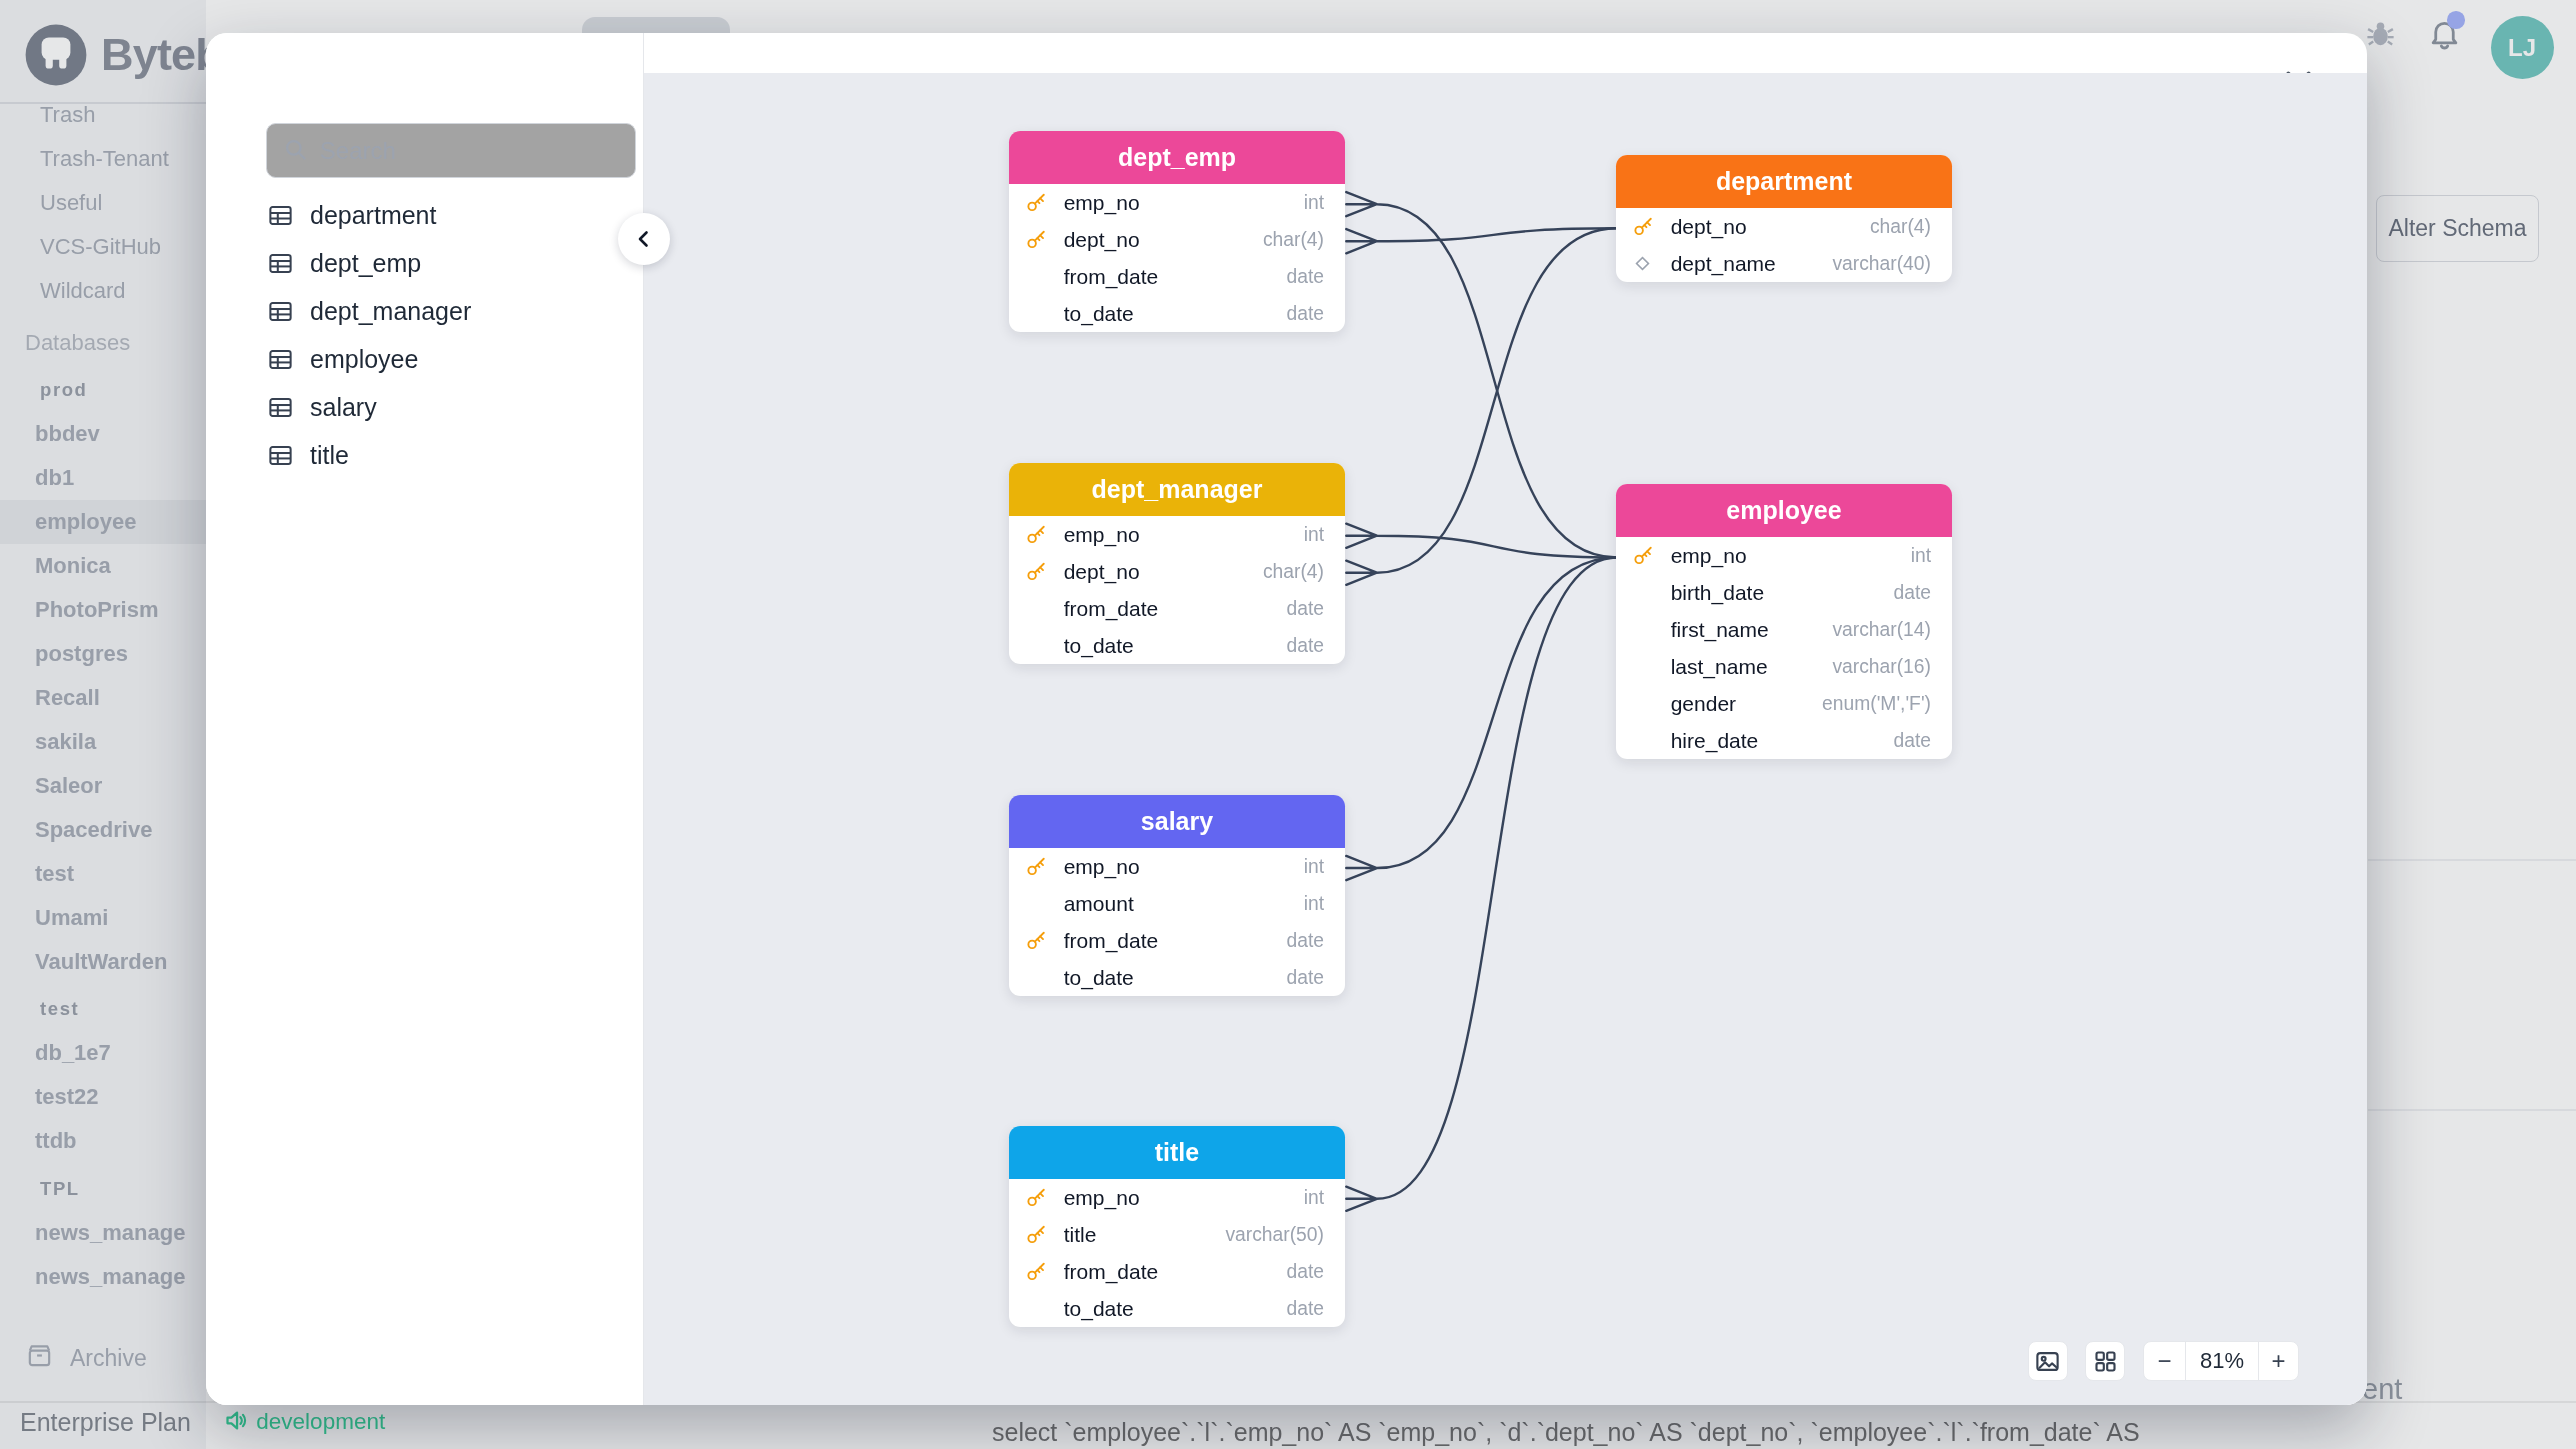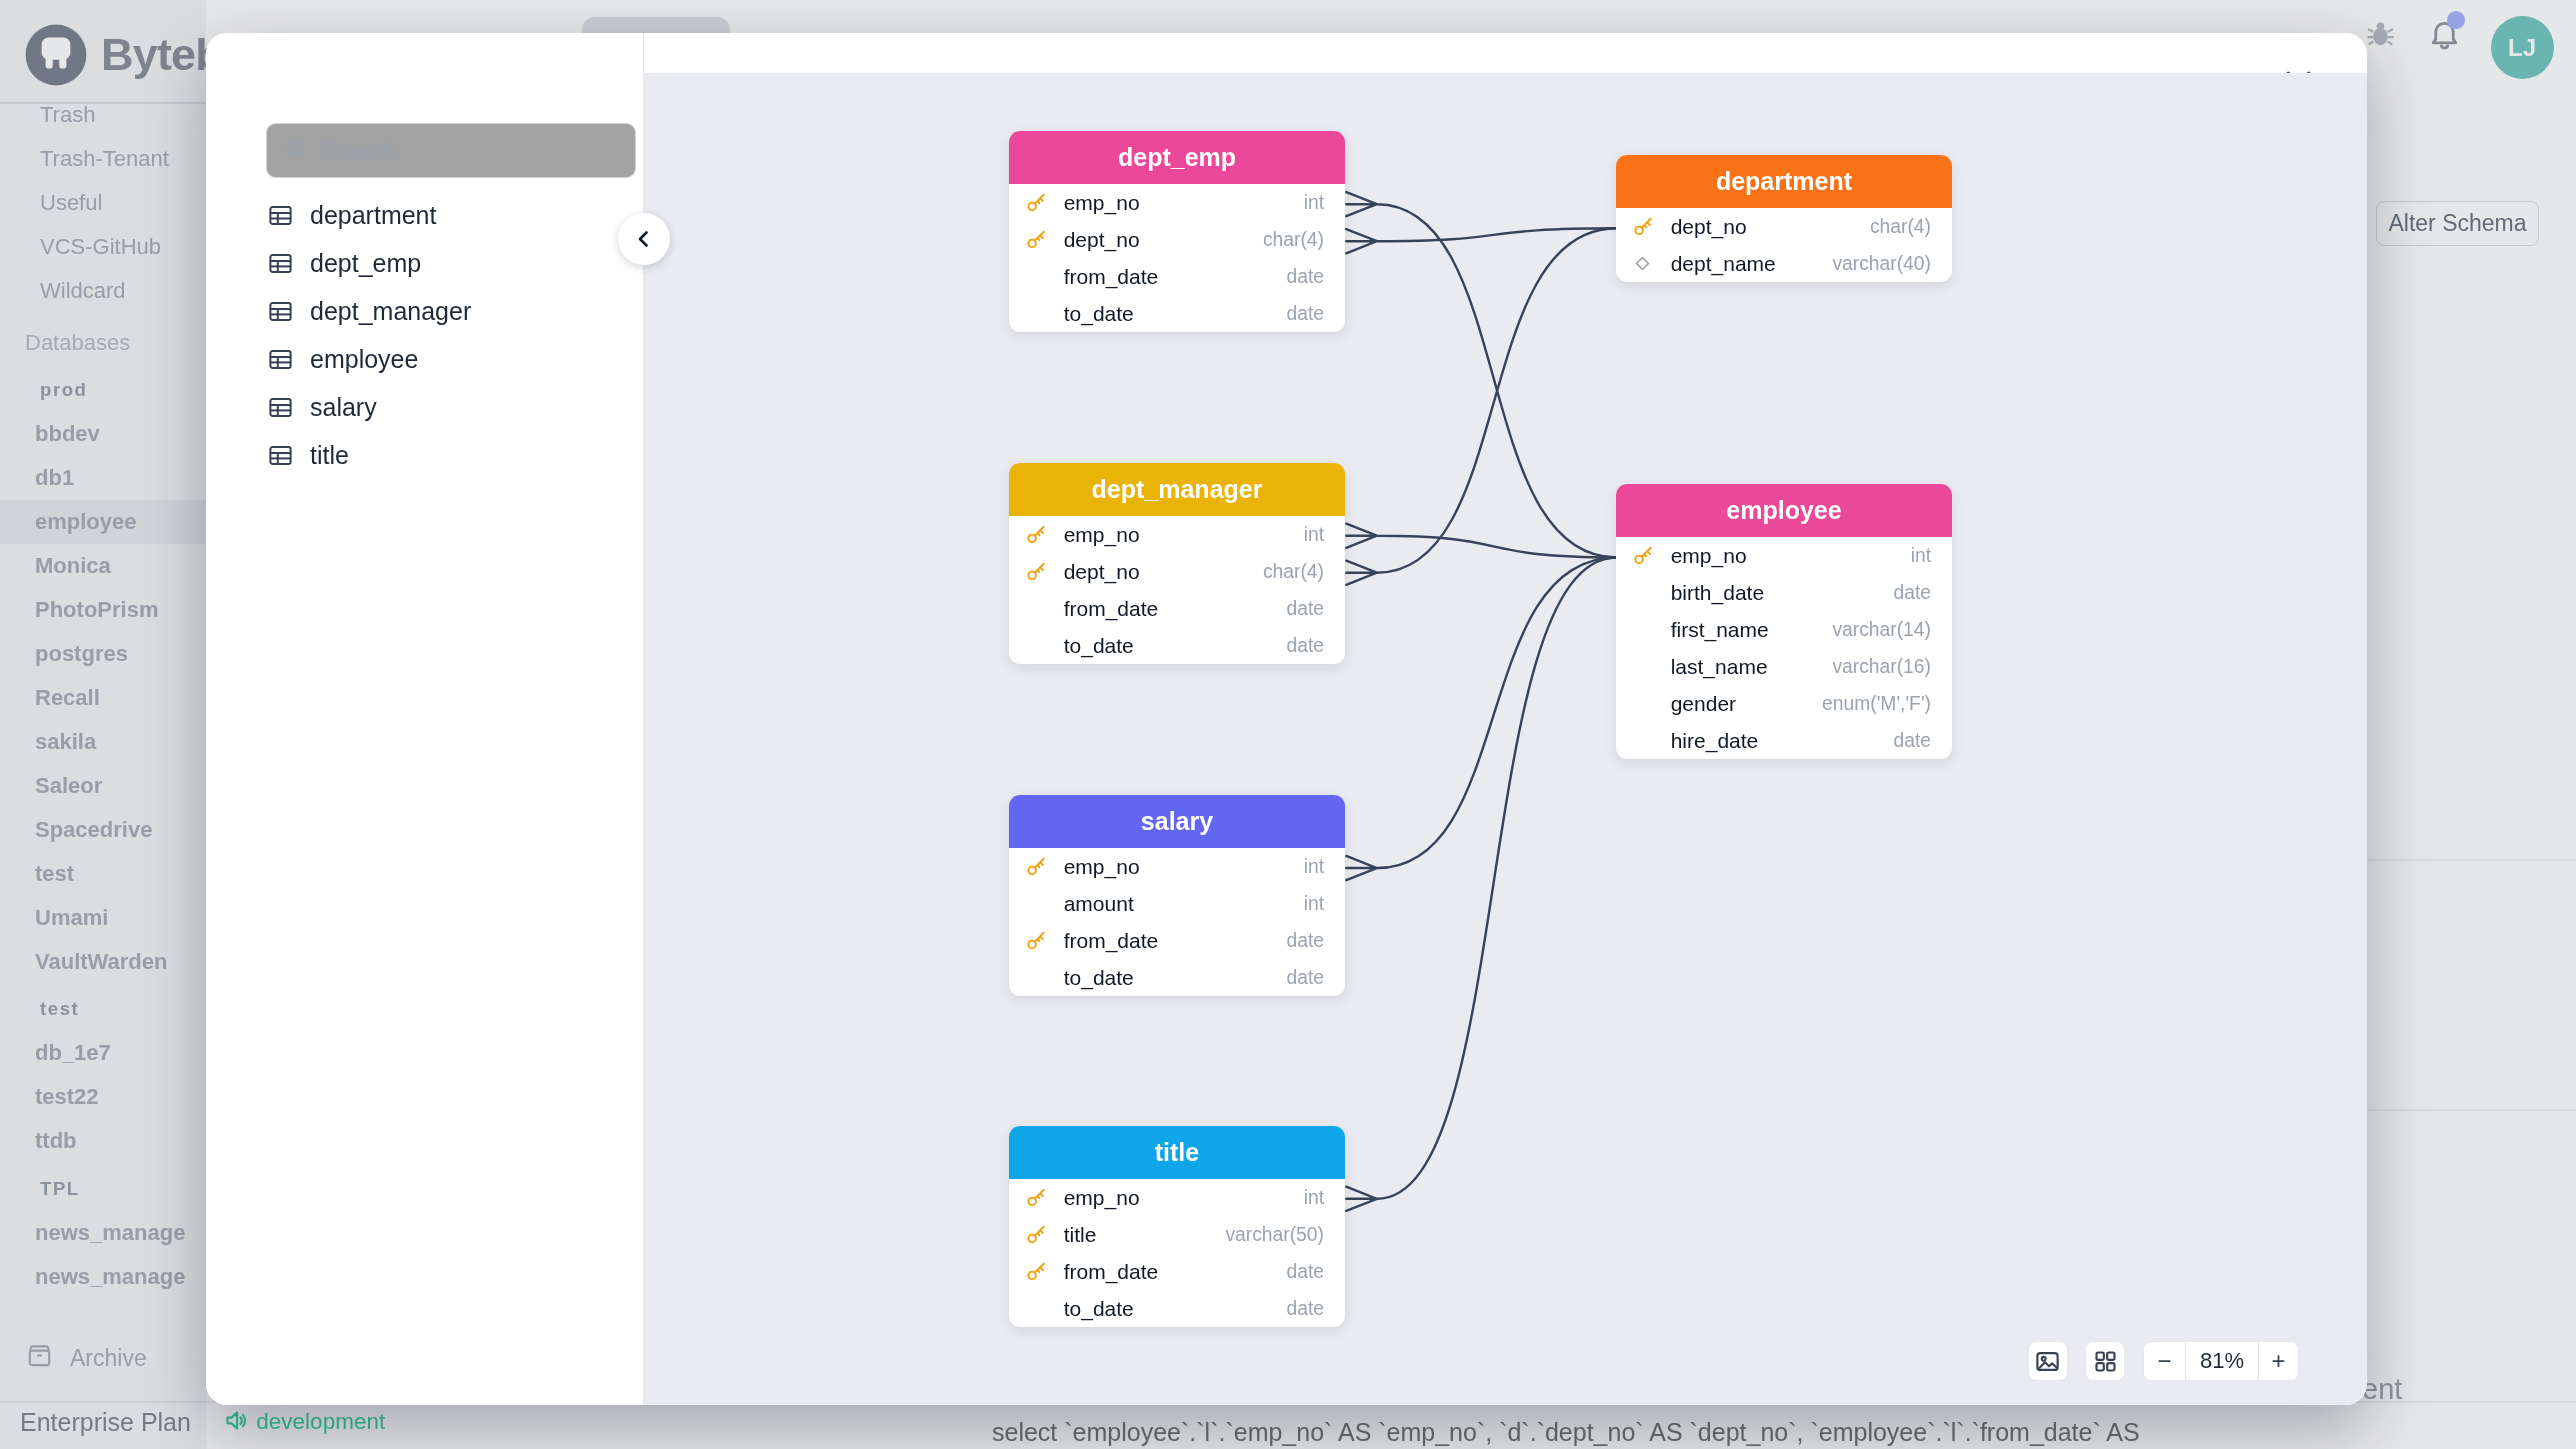--- a/index.html
+++ b/index.html
@@ -26,21 +26,21 @@
   .footer-row { position:absolute; left:20px; top:1407px; display:flex; align-items:center; gap:24px; }
   .plan-label { font-size:25px; color:#80868f; }
   .env-badge { display:flex; align-items:center; gap:6.4px; margin-left:8px; }
   .env-label { font-size:22.5px; color:#34d399; }
 
   .topbar-icons { position:absolute; right:22.5px; top:16px; display:flex; align-items:flex-start; gap:29px; }
   .tb-icon { width:35px; height:35px; position:relative; }
   .bell-dot { position:absolute; right:-3.2px; top:-4.8px; width:17.7px; height:17.7px; border-radius:50%; background:#a5b4fc; }
   .avatar { width:63px; height:63px; border-radius:50%; background:#72c7c1; color:#ffffff; font-size:24px; font-weight:700; display:flex; align-items:center; justify-content:center; }
 
-  .alter-btn { position:absolute; left:2376px; top:201px; width:163px; height:45px; background:#ffffff; border:1.6px solid #dadde2; border-radius:8px; display:flex; align-items:center; justify-content:center; font-size:23px; color:#6b7280; }
+  .alter-btn { position:absolute; left:2376px; top:195px; width:163px; height:67px; background:#ffffff; border:1.6px solid #dadde2; border-radius:8px; display:flex; align-items:center; justify-content:center; font-size:23px; color:#6b7280; }
   .faint-line { position:absolute; left:2368px; width:208px; height:1.6px; background:#eef0f3; }
   .sql-strip { position:absolute; left:992px; top:1418px; font-size:25px; color:#737373; white-space:nowrap; }
   .frag-text { position:absolute; left:2362px; top:1373px; font-size:29px; color:#9aa1ab; }
 
   .overlay { position:absolute; inset:0; background:rgba(31,41,55,0.115); }
 
   
   .modal { position:absolute; left:206px; top:33px; width:2161px; height:1372px; background:#ffffff; border-radius:21px; box-shadow:0 24px 64px rgba(15,23,42,0.30); overflow:hidden; }
   .m-title { position:absolute; left:52px; top:32px; font-size:32px; font-weight:600; color:#111827; letter-spacing:-0.4px; }
   .m-close { position:absolute; left:2066px; top:24px; width:52px; height:52px; border:none; background:transparent; cursor:pointer; display:flex; align-items:center; justify-content:center; }

